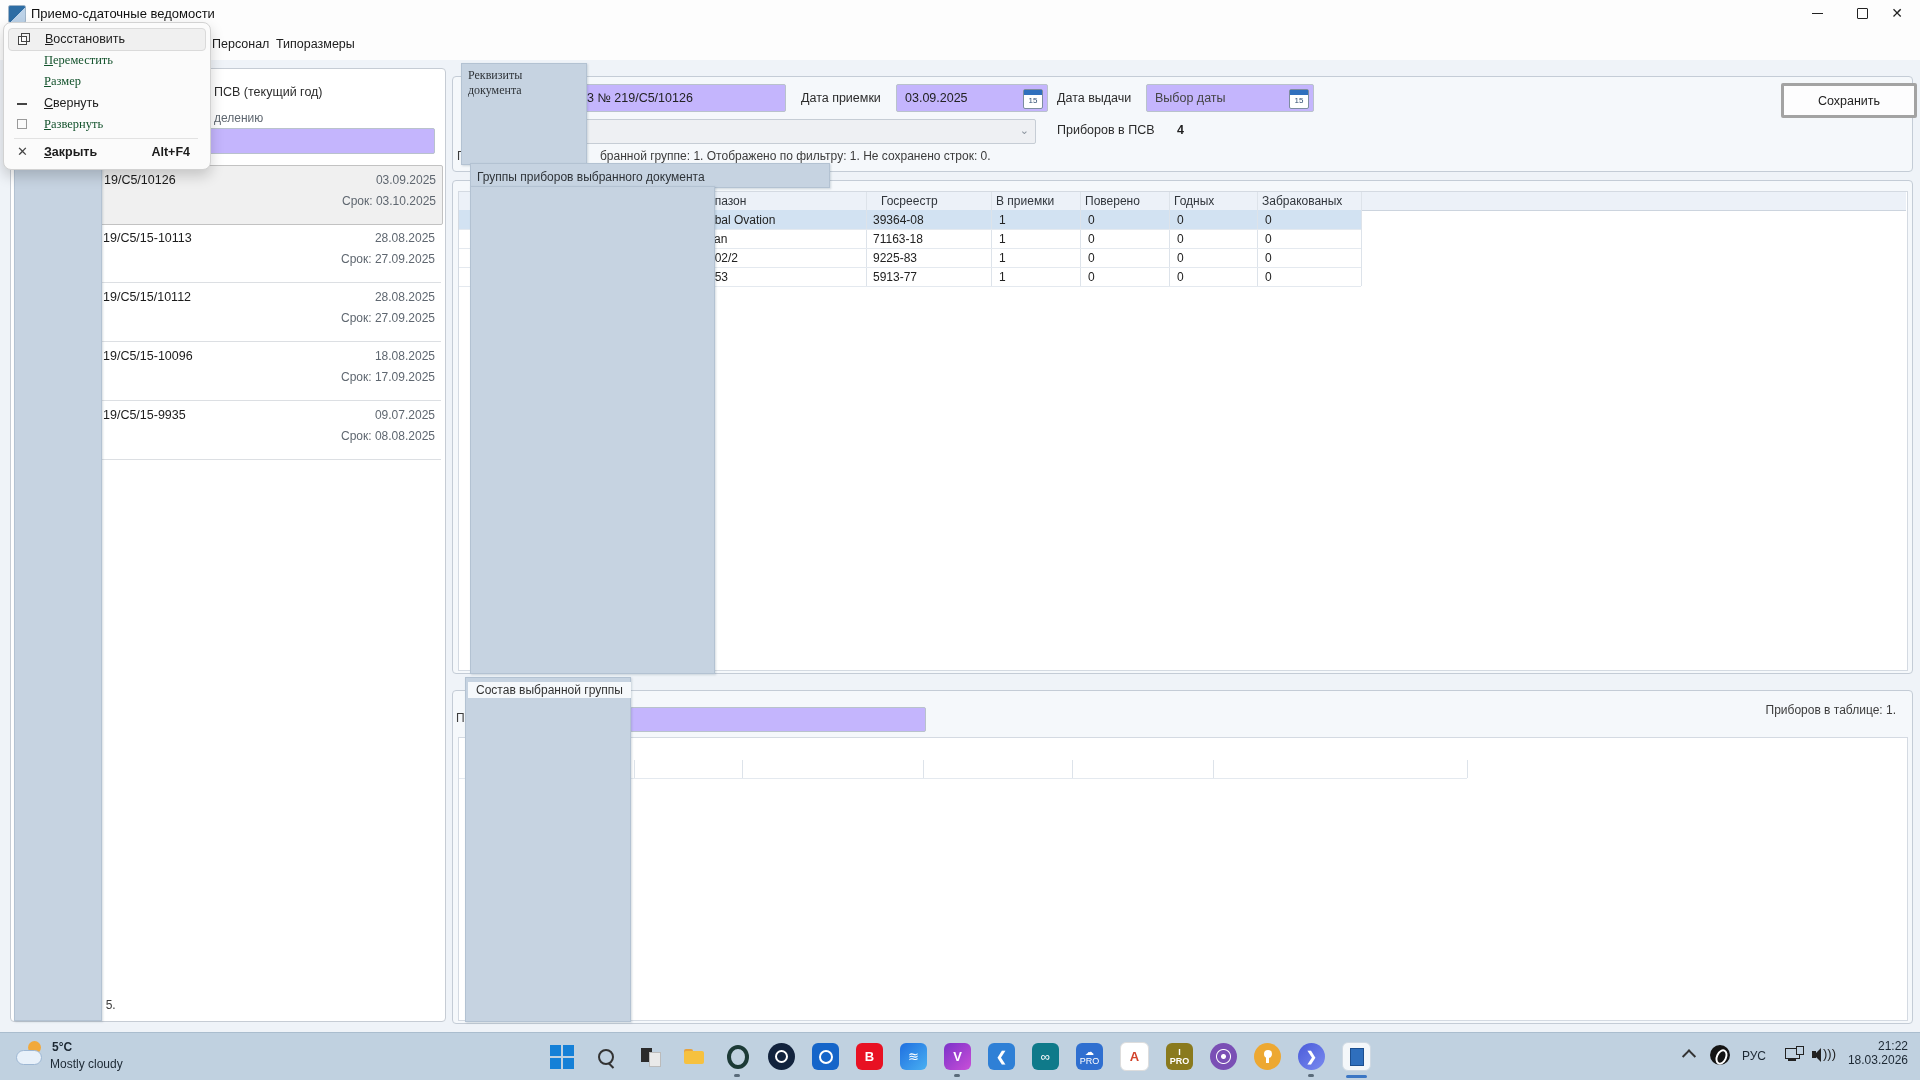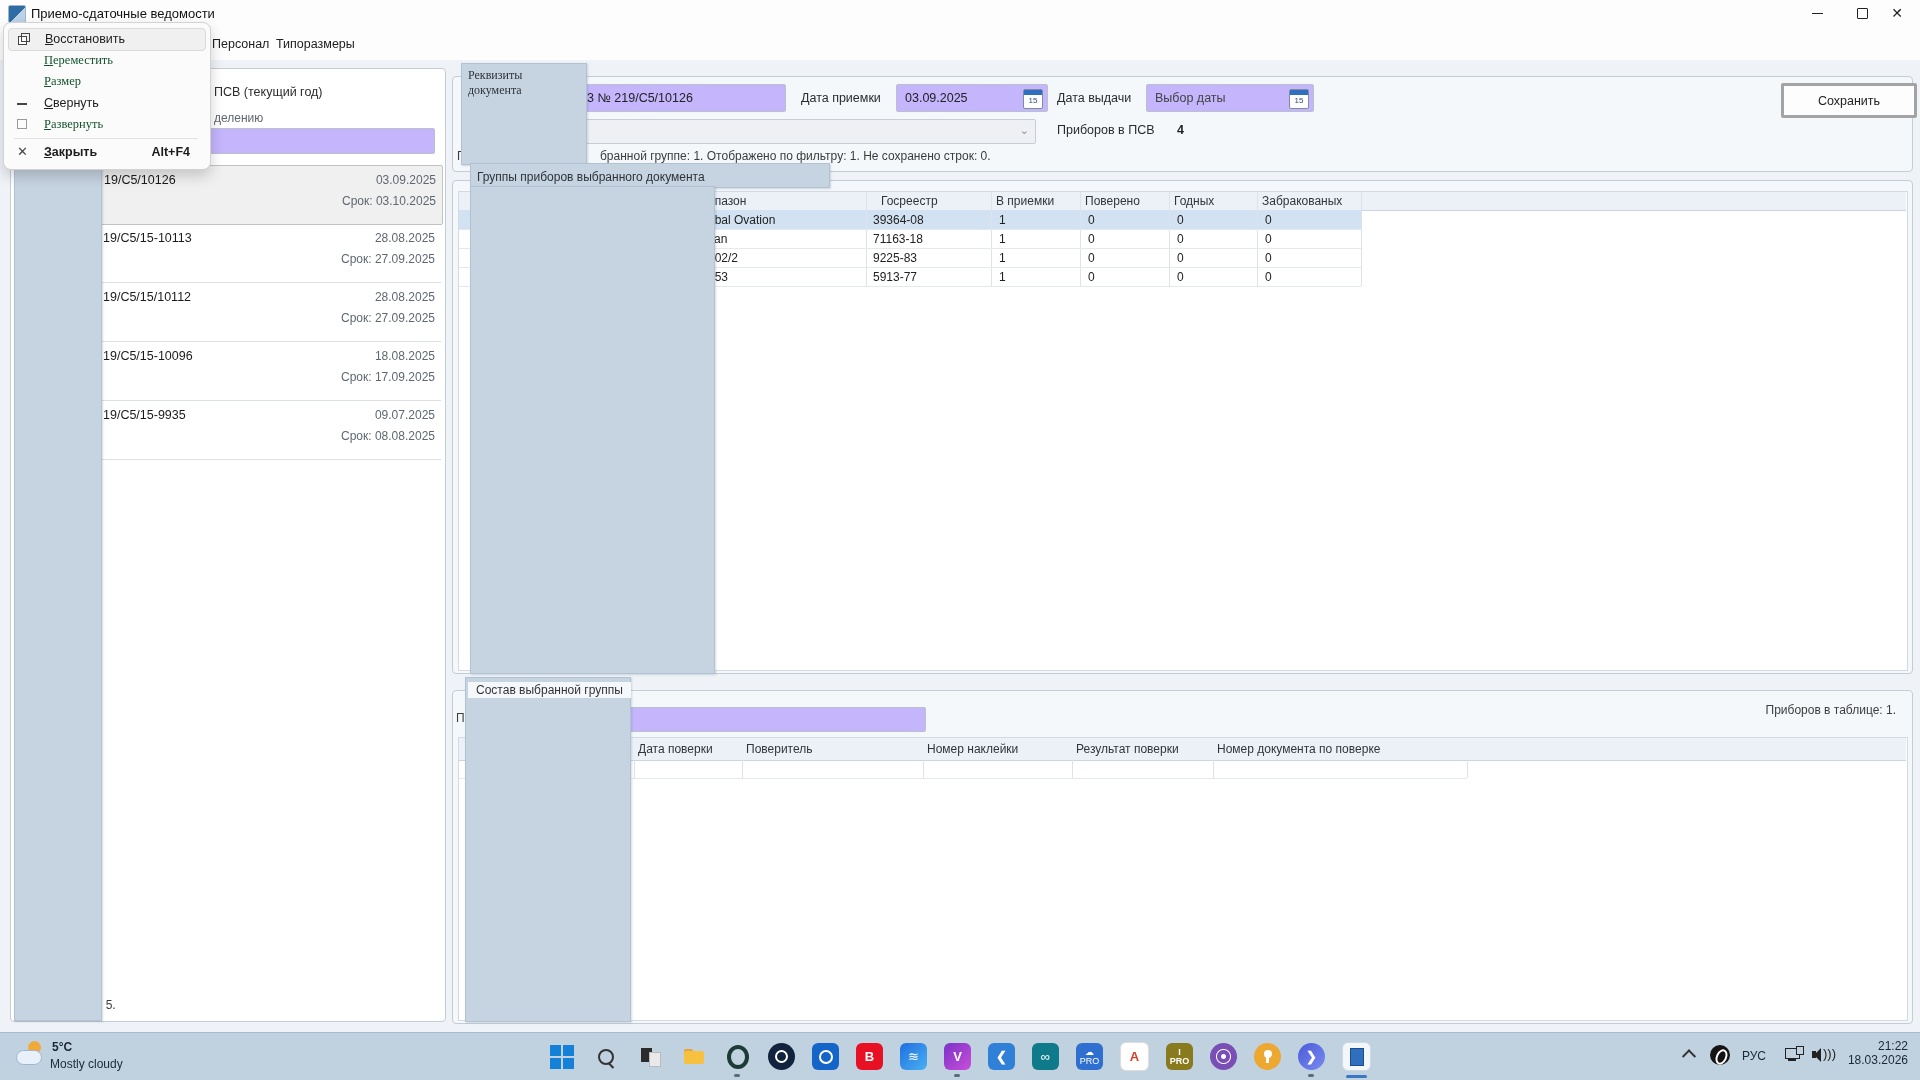--- a/index.html
+++ b/index.html
@@ -236,27 +236,20 @@
         </div>
       </div>
     </div>
 
     <div class="groupbox abs" style="left:452px;top:630px;width:1459px;height:332px;">
       <div class="abs" style="left:3px;top:20px;font-size:12px;color:#3c3c3c;">П</div>
       <input class="txtinput abs" style="left: 177px; top: 16px; width: 296px; height: 25px;" value="">
       <div class="abs" style="right:16px;top:12px;font-size:12px;color:#3c3c3c;">Приборов в таблице: 1.</div>
 
       <div class="gridwhite abs" style="left:5px;top:46px;width:1448px;height:282px;">
-        <div class="grid-headband abs" style="left:0;top:0;width:1447px;height:22px;">
-          <span class="gh" style="left:179px;top:4px;">Дата поверки</span>
-          <span class="gh" style="left:287px;top:4px;">Поверитель</span>
-          <span class="gh" style="left:468px;top:4px;">Номер наклейки</span>
-          <span class="gh" style="left:617px;top:4px;">Результат поверки</span>
-          <span class="gh" style="left:758px;top:4px;">Номер документа по поверке</span>
-        </div>
 
         <div class="vline" style="left:175px;top:22px;height:18px;"></div>
         <div class="vline" style="left:283px;top:22px;height:18px;"></div>
         <div class="vline" style="left:464px;top:22px;height:18px;"></div>
         <div class="vline" style="left:613px;top:22px;height:18px;"></div>
         <div class="vline" style="left:754px;top:22px;height:18px;"></div>
         <div class="vline" style="left:1008px;top:22px;height:18px;"></div>
         <div class="hline" style="left:0;top:40px;width:1008px;"></div>
         <div class="abs" style="left:0;top:22px;width:1008px;height:18px;"></div>
       </div>

